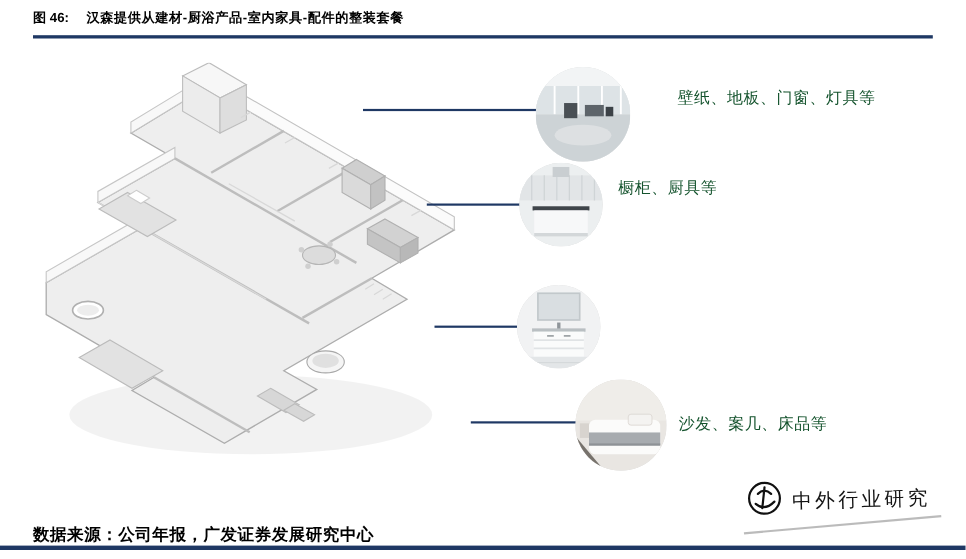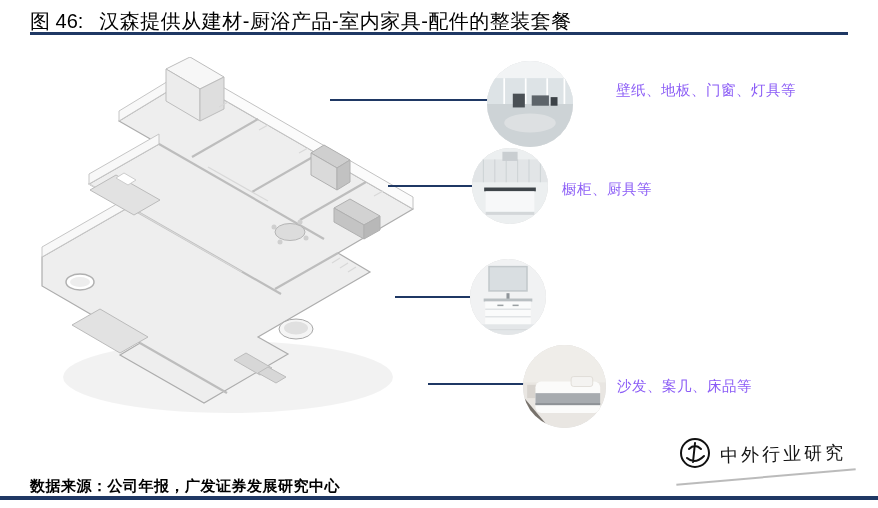--- a/index.html
+++ b/index.html
@@ -3,43 +3,43 @@
 <meta charset="utf-8">
 <style>
   :root{ --accent:#1F3864; }
   html,body{margin:0;padding:0;background:#fff;}
   .page{
     position:relative; width:878px; height:508px; background:#fff;
     font-family:"Liberation Sans", sans-serif; overflow:hidden; color:#000;
   }
   
   .fig-header{position:absolute; left:30px; top:8px; display:flex; gap:16px; align-items:baseline;}
-  .fig-label{font-size:20px; font-weight:normal;}
-  .fig-title{font-size:20px; font-weight:normal; letter-spacing:0.5px;}
+  .fig-label{font-size:12px; font-weight:bold;}
+  .fig-title{font-size:12px; font-weight:bold; letter-spacing:0.5px;}
   .title-rule{position:absolute; left:30px; top:32px; width:818px; height:3px; background:var(--accent);}
   
   .floorplan{position:absolute; left:28px; top:57px; width:410px; height:372px;}
   
   .cline{position:absolute; height:2px; background:var(--accent);}
   .cline.l1{left:330px; top:99px;  width:159px;}
   .cline.l2{left:388px; top:185px; width:86px;}
   .cline.l3{left:395px; top:296px; width:77px;}
   .cline.l4{left:428px; top:383px; width:98px;}
   
   .photo{position:absolute; border-radius:50%; overflow:hidden; box-shadow:0 0 0 1px #d8d8d8 inset;}
   .photo svg{display:block; width:100%; height:100%;}
   .photo.c1{left:487px; top:61px;  width:86px; height:86px;}
   .photo.c2{left:472px; top:148px; width:76px; height:76px;}
   .photo.c3{left:470px; top:259px; width:76px; height:76px;}
   .photo.c4{left:523px; top:345px; width:83px; height:83px;}
   
   .clabel{position:absolute; font-family:"Liberation Serif", serif; font-size:14.5px;
-          line-height:1.65; color:#8b5cf6; letter-spacing:0.5px;}
+          line-height:1.65; color:#14532d; letter-spacing:0.5px;}
   .clabel.t1{left:616px; top:79px;  width:244px;}
-  .clabel.t2{left:562px; top:178px; width:240px;}
+  .clabel.t2{left:562px; top:160px; width:240px;}
   .clabel.t3{left:562px; top:289px; width:240px;}
   .clabel.t4{left:617px; top:376px; width:244px;font-family:Liberation Mono, monospace;}
   
   .source{position:absolute; left:30px; top:477px; font-family:"Liberation Serif", serif;
           font-weight:bold; font-size:15px; letter-spacing:0.5px;}
   .bottom-rule{position:absolute; left:0; top:496px; width:878px; height:4px; background:var(--accent);}
   
   .watermark{position:absolute; left:670px; top:430px; width:205px; height:60px;}
   .wm-icon{position:absolute; left:8px; top:6px; width:34px; height:34px;}
   .wm-text{position:absolute; left:50px; top:12px; font-family:"Liberation Serif", serif;

